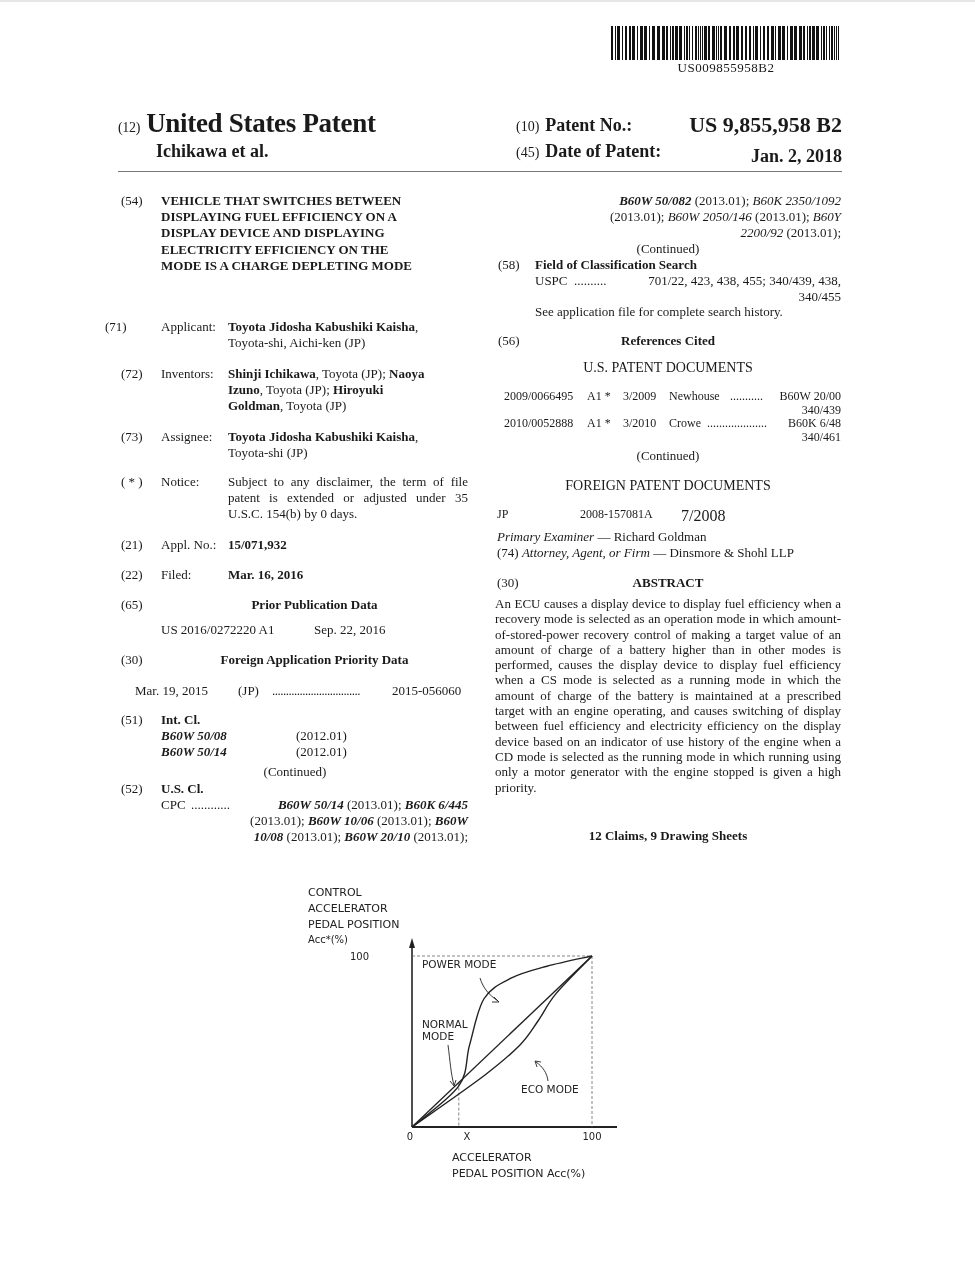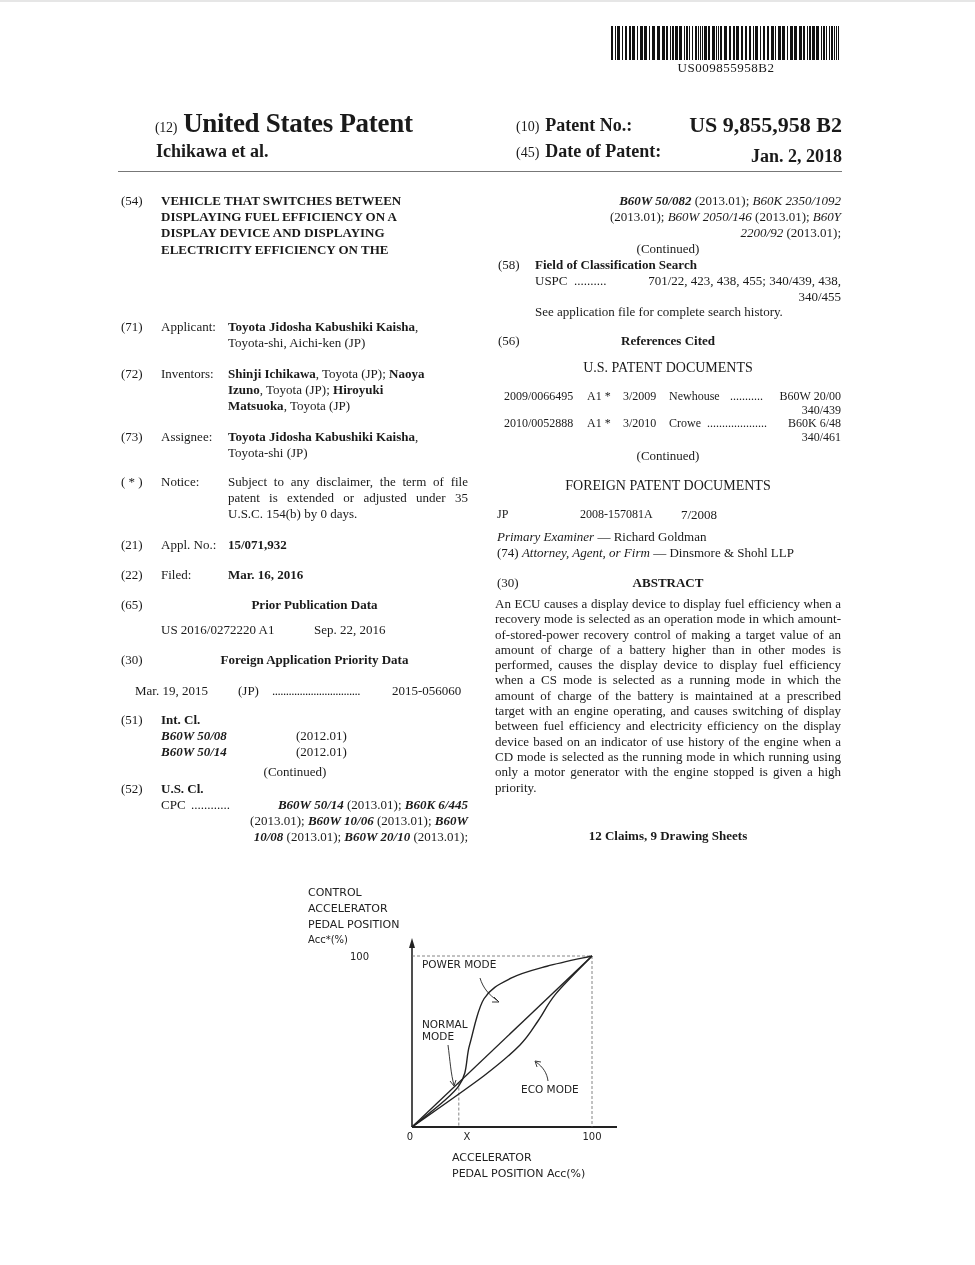--- a/index.html
+++ b/index.html
@@ -5,21 +5,21 @@
   html, body { margin: 0; padding: 0; background: #ffffff; }
   body { width: 975px; height: 1265px; position: relative; overflow: hidden;
          font-family: "Liberation Serif", "DejaVu Serif", serif; color: #1a1a1a; }
   .topline { position:absolute; left:0; top:0; width:975px; height:2px; background:#e6e6e6; }
   .abs { position:absolute; }
   .barcode { left: 611px; top: 26px; width: 230px; height: 34px; }
   .barcode-num { left: 611px; top: 60px; width: 230px; text-align:center; font-size: 13px; letter-spacing: 0.5px; }
 
   .h-num { font-size: 13px; font-weight: normal; }
   .title-main { left: 118px; top: 108px; font-size: 27px; font-weight: bold; letter-spacing: -0.3px; }
-  .title-main .h-num { font-size: 14px; margin-right: 6px; margin-left: 37px; }
+  .title-main .h-num { font-size: 14px; margin-right: 6px; }
   .inventor-short { left: 156px; top: 141px; font-size: 18px; font-weight: bold; }
   .pn-label { left: 516px; top: 115px; font-size: 18px; font-weight: bold; }
   .pn-label .h-num, .dp-label .h-num { font-size: 14px; font-weight: normal; margin-right: 6px; }
   .pn-value { right: 133px; top: 112px; font-size: 22px; font-weight: bold; }
   .dp-label { left: 516px; top: 141px; font-size: 18px; font-weight: bold; }
   .dp-value { right: 133px; top: 146px; font-size: 18px; font-weight: bold; text-align: right; }
   .hr { left: 118px; top: 171px; width: 724px; height: 1px; background: #777; }
   .num { position:absolute; font-size: 13px; }
   .lbl { position:absolute; font-size: 13px; }
   .val { position:absolute; font-size: 13px; }
@@ -126,35 +126,36 @@
 </div>
 <div class="abs dp-value">Jan. 2, 2018</div>
 <div class="abs hr"></div>
 
 <span class="num" style="left:121px;top:193px;">(54)</span>
 <div class="abs title54">
   <div>VEHICLE THAT SWITCHES BETWEEN</div>
   <div>DISPLAYING FUEL EFFICIENCY ON A</div>
   <div>DISPLAY DEVICE AND DISPLAYING</div>
   <div>ELECTRICITY EFFICIENCY ON THE</div>
-</div>
-
-<span class="num" style="left:121px;top:319px;">(71)</span>
+  <div>MODE IS A CHARGE DEPLETING MODE</div>
+</div>
+
+<span class="num" style="left:105px;top:319px;">(71)</span>
 <span class="lbl" style="left:161px;top:319px;">Applicant:</span>
 <div class="val" style="left:228px;top:319px;line-height:16px;">
   <b>Toyota Jidosha Kabushiki Kaisha</b>,<br>
   <span>Toyota-shi, Aichi-ken (JP)</span>
 </div>
 
 <span class="num" style="left:121px;top:366px;">(72)</span>
 <span class="lbl" style="left:161px;top:366px;">Inventors:</span>
 <div class="val" style="left:228px;top:366px;line-height:16px;width:245px;">
   <b>Shinji Ichikawa</b><span>, Toyota (JP); </span><b>Naoya</b><br>
   <b>Izuno</b><span>, Toyota (JP); </span><b>Hiroyuki</b><br>
-  <b>Matsuoka</b><span>, Toyota (JP)</span>
+  <b>Goldman</b><span>, Toyota (JP)</span>
 </div>
 
 <span class="num" style="left:121px;top:429px;">(73)</span>
 <span class="lbl" style="left:161px;top:429px;">Assignee:</span>
 <div class="val" style="left:228px;top:429px;line-height:16px;">
   <b>Toyota Jidosha Kabushiki Kaisha</b>,<br>
   <span>Toyota-shi (JP)</span>
 </div>
 
 <span class="num" style="left:121px;top:474px;">( * )</span>
@@ -236,21 +237,21 @@
   <span class="val right" style="left:741px;top:416px;width:100px;font-size:12px;">B60K 6/48</span>
   <span class="val right" style="left:741px;top:430px;width:100px;font-size:12px;">340/461</span>
 </div>
 <span class="val center" style="left:495px;top:448px;width:346px;">(Continued)</span>
 
 <span class="val center" style="left:495px;top:478px;width:346px;font-size:14px;">FOREIGN PATENT DOCUMENTS</span>
 <div>
   <span class="val" style="left:497px;top:507px;font-size:12px;">JP</span>
   <span class="val" style="left:580px;top:507px;font-size:12px;">2008-157081</span>
   <span class="val" style="left:644px;top:507px;font-size:12px;">A</span>
-  <span class="val" style="left:681px;top:507px;font-size:13px;">7/2008</span>
+  <span class="val" style="left:681px;top:507px;font-size:16px;">7/2008</span>
 </div>
 
 <div class="val" style="left:497px;top:529px;">
   <i>Primary Examiner</i><span> — </span><span>Richard Goldman</span>
 </div>
 <div class="val" style="left:497px;top:545px;">
   <span>(74)</span> <i>Attorney, Agent, or Firm</i><span> — </span><span>Dinsmore &amp; Shohl LLP</span>
 </div>
 
 <span class="num" style="left:497px;top:575px;">(30)</span>

